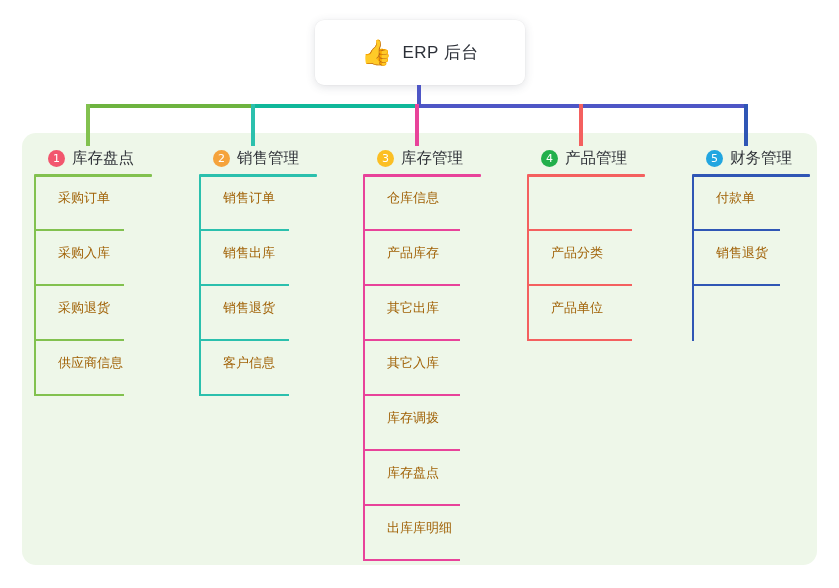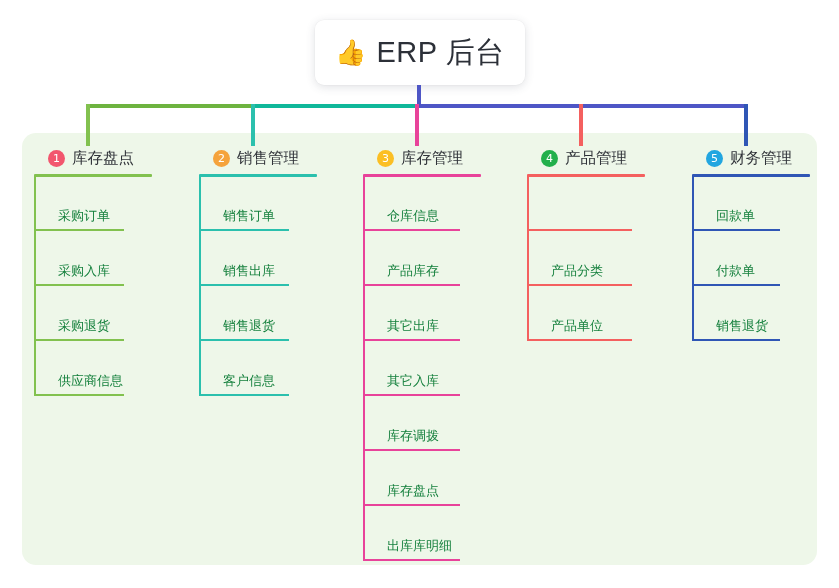--- a/index.html
+++ b/index.html
@@ -27,21 +27,21 @@
     left:315px;top:20px;
     width:210px;height:65px;
     background:#ffffff;
     border-radius:9px;
     box-shadow:0 2px 10px rgba(60,70,90,.16), 0 0 0 .5px rgba(0,0,0,.03);
     display:flex;align-items:center;justify-content:center;
     gap:10px;
   }
   .root-emoji{font-size:25px;line-height:1;}
   .root-title{
-    font-size:29px;color:#2c3038;letter-spacing:.5px;white-space:nowrap;
+    font-size:17px;color:#2c3038;letter-spacing:.5px;white-space:nowrap;
   }
 
   
   .stem{position:absolute;background:#4e56c6;}
   .hbar-seg{position:absolute;height:4px;}
   .drop{position:absolute;width:4px;}
 
   
   .col{position:absolute;top:146px;}
   .col-head{
@@ -59,22 +59,22 @@
   .head-rule{position:absolute;left:0;height:3px;border-radius:1px;}
 
   .leaves{position:relative;margin-top:0;}
   .rail{position:absolute;left:0;top:0;width:2px;}
   .leaf{
     position:relative;
     height:55px;
     display:flex;align-items:flex-end;
   }
   .leaf-text{
-    font-size:13px;color:#15803d;white-space:nowrap;
-    padding-left:24px;padding-bottom:6px;
+    font-size:13px;color:#a16207;white-space:nowrap;
+    padding-left:24px;padding-bottom:24px;
   }
   .leaf-rule{
     position:absolute;left:0;bottom:0;height:2px;
   }
 </style>
 </head>
 <body>
 
 <div id="stage">
 
@@ -211,24 +211,20 @@
       </div>
       <div class="col" style="left: 692px;">
         <div class="col-head">
           <span class="badge" style="background: rgb(34, 166, 224);">5</span>
           <span class="head-label">财务管理</span>
         </div>
         <div class="head-rule" style="width: 118px; background: rgb(47, 86, 181); top: 28px;"></div>
         <div class="leaves" style="margin-top: 6px;">
           <div class="rail" style="background: rgb(47, 86, 181); height: 165px;"></div>
           <div class="leaf">
-            <span class="leaf-text">回款单</span>
-            <div class="leaf-rule" style="width: 88px; background: rgb(47, 86, 181);"></div>
-          </div>
-          <div class="leaf">
             <span class="leaf-text">付款单</span>
             <div class="leaf-rule" style="width: 88px; background: rgb(47, 86, 181);"></div>
           </div>
           <div class="leaf">
             <span class="leaf-text">销售退货</span>
             <div class="leaf-rule" style="width: 88px; background: rgb(47, 86, 181);"></div>
           </div>
         </div>
       </div>
     </div>

